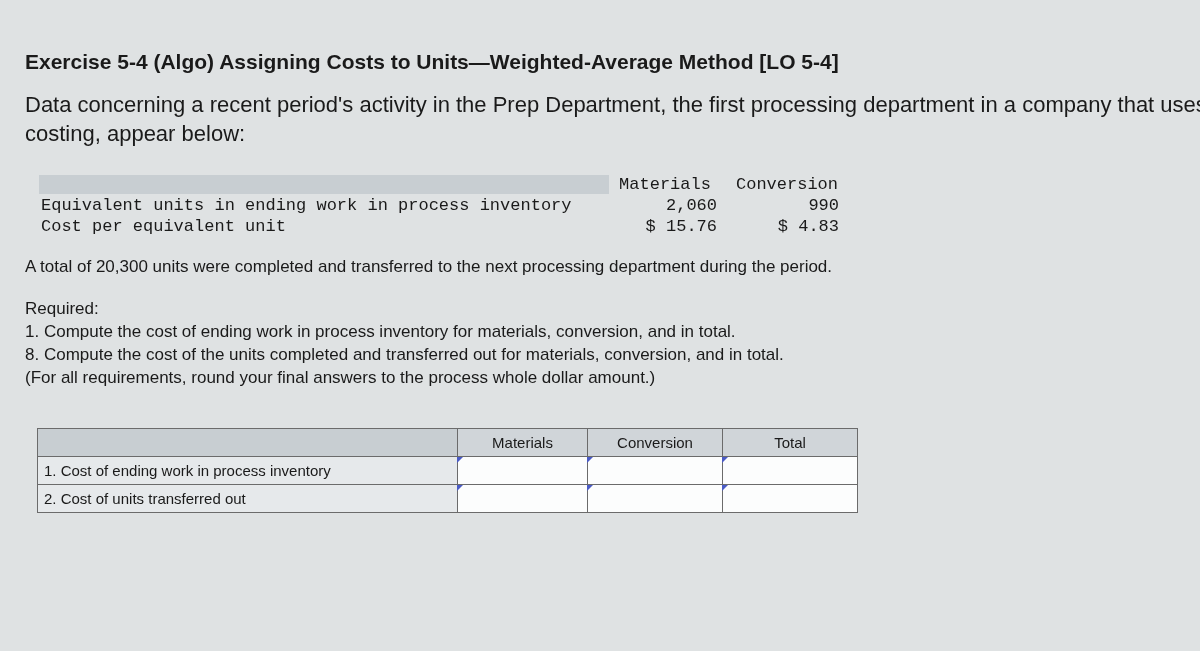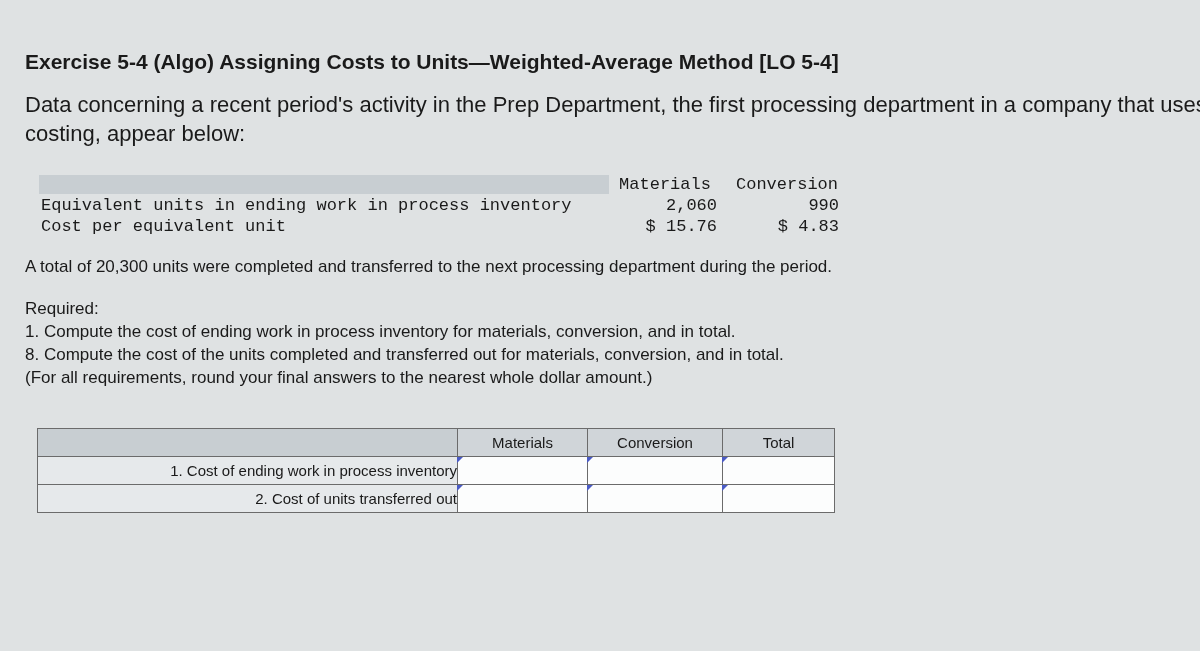--- a/index.html
+++ b/index.html
@@ -77,24 +77,24 @@
       font-weight: normal;
       text-align: center;
     }
     .row-label-th {
       width: 420px;
       background: #c8ced2 !important;
       border: 1px solid #6b6b6b;
     }
     .th-materials { width: 130px; }
     .th-conversion { width: 135px; }
-    .th-total { width: 112px; }
+    .th-total { width: 135px; }
     .answer-table td.row-label {
       padding-left: 6px;
-      text-align: right;
+      text-align: left;
       background: #e6e9eb;
     }
     .answer-table td.input-cell {
       background: #fcfdfd;
       position: relative;
     }
     .input-cell::before {
       content: "";
       position: absolute;
       left: -1px;
@@ -130,21 +130,21 @@
   </tr>
 </tbody>
   </table>
 
 <div class="para">A total of 20,300 units were completed and transferred to the next processing department during the period.</div>
 
 <div class="required-block">
   <div class="bold">Required:</div>
   <div>1. Compute the cost of ending work in process inventory for materials, conversion, and in total.</div>
   <div>8. Compute the cost of the units completed and transferred out for materials, conversion, and in total.</div>
-  <div class="bold">(For all requirements, round your final answers to the nearest whole dollar amount.)</div>
+  <div class="bold">(For all requirements, round your final answers to the process whole dollar amount.)</div>
 </div>
 
 <table class="answer-table">
   <tbody>
       <tr>
     <th class="row-label-th"></th>
     <th class="th-materials">Materials</th>
     <th class="th-conversion">Conversion</th>
     <th class="th-total">Total</th>
   </tr>

